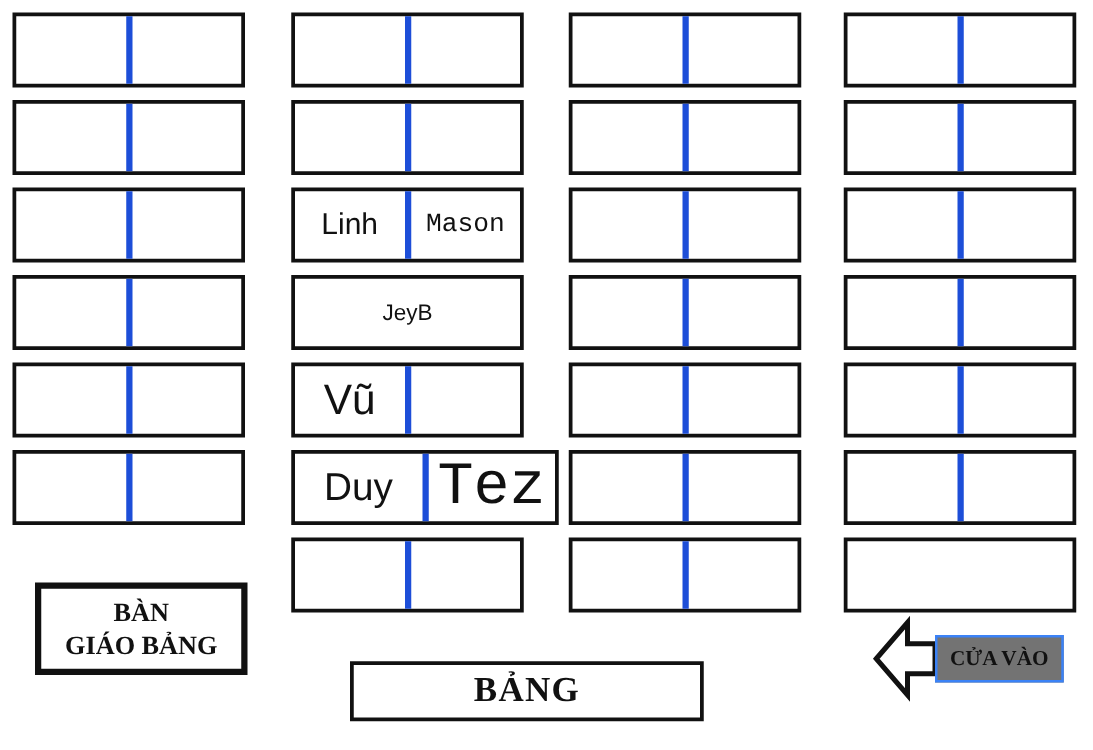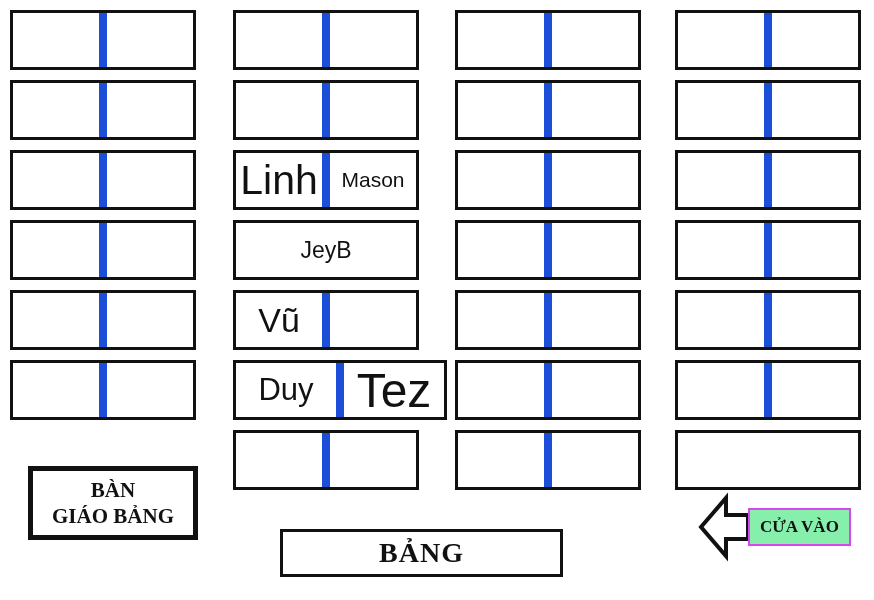--- a/index.html
+++ b/index.html
@@ -28,21 +28,22 @@
     flex: 1 1 0;
     display: flex;
     align-items: center;
     justify-content: center;
     font-size: 22px;
     color: #111111;
     overflow: hidden;
     white-space: nowrap;
   }
   .desk .cell + .cell {
-    border-left: 8px solid #1d4ed8;
+    border-left: 5px solid #1d4ed8;
+    font-family: Liberation Mono, monospace;
   }
   
   .teacher-desk {
     position: absolute;
     left: 28px;
     top: 466px;
     width: 170px;
     height: 74px;
     border: 5px solid #111111;
     background: #ffffff;
@@ -82,22 +83,22 @@
     position: absolute;
     left: 698px;
     top: 490px;
     display: flex;
     align-items: center;
   }
   .entrance svg {
     display: block;
   }
   .entrance-label {
-    border: 2px solid #d946ef;
-    background: #86efac;
+    border: 2px solid #3b82f6;
+    background: #737373;
     padding: 7px 10px;
     font-family: "Liberation Serif", serif;
     font-weight: bold;
     font-size: 17px;
     color: #111111;
     white-space: nowrap;
     margin-left: -2px;
   }
 </style>
 </head>
@@ -132,25 +133,25 @@
       </div>
       <div class="desk" style="left: 233px; top: 10px; width: 186px;">
         <div class="cell"></div>
         <div class="cell"></div>
       </div>
       <div class="desk" style="left: 233px; top: 80px; width: 186px;">
         <div class="cell"></div>
         <div class="cell"></div>
       </div>
       <div class="desk" style="left: 233px; top: 150px; width: 186px;">
-        <div class="cell" style="font-size: 41px;">Linh</div>
+        <div class="cell" style="font-size: 24px;">Linh</div>
         <div class="cell" style="font-size: 21px;">Mason</div>
       </div>
       <div class="desk" style="left: 233px; top: 220px; width: 186px;">
-        <div class="cell" style="font-size: 23px;">JeyB</div>
+        <div class="cell" style="font-size: 18px;">JeyB</div>
       </div>
       <div class="desk" style="left: 233px; top: 290px; width: 186px;">
         <div class="cell" style="font-size: 34px; border-radius: 20px;">Vũ</div>
         <div class="cell"></div>
       </div>
       <div class="desk" style="left: 233px; top: 360px; width: 214px;">
         <div class="cell" style="font-size: 31px;">Duy</div>
         <div class="cell" style="font-size: 48px;">Tez</div>
       </div>
       <div class="desk" style="left: 233px; top: 430px; width: 186px;">

